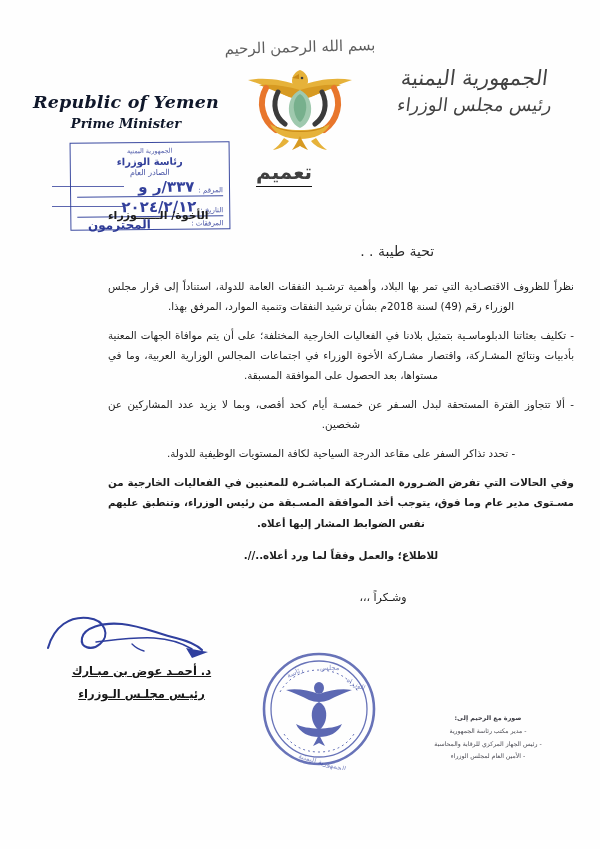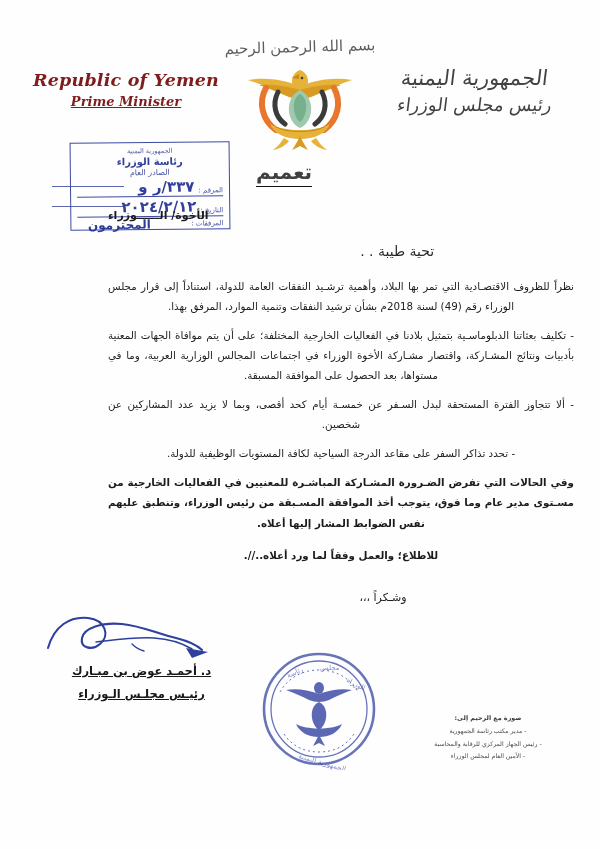--- a/index.html
+++ b/index.html
@@ -25,30 +25,30 @@
 
   
   .header {
     position: absolute;
     top: 30px; left: 0; right: 0;
     height: 120px;
   }
   .hdr-en {
     position: absolute;
     left: 26px;
-    top: 40px;
+    top: 62px;
     width: 200px;
     text-align: center;
     font-family: "DejaVu Serif", "Liberation Serif", serif;
     font-style: italic;
     font-weight: bold;
-    color: #7f1d1d;
+    color: #0f172a;
   }
   .hdr-en .l1 { font-size: 17.5px; letter-spacing: .2px; line-height: 1.15; }
-  .hdr-en .l2 { font-size: 13px; margin-top: 4px; text-decoration: underline; }
+  .hdr-en .l2 { font-size: 13px; margin-top: 4px; }
 
   .basmala {
     position: absolute;
     left: 0; right: 0;
     top: 8px;
     text-align: center;
     font-size: 15px;
     color: #3a3a3a;
     font-family: "DejaVu Sans", sans-serif;
     opacity: .82;

